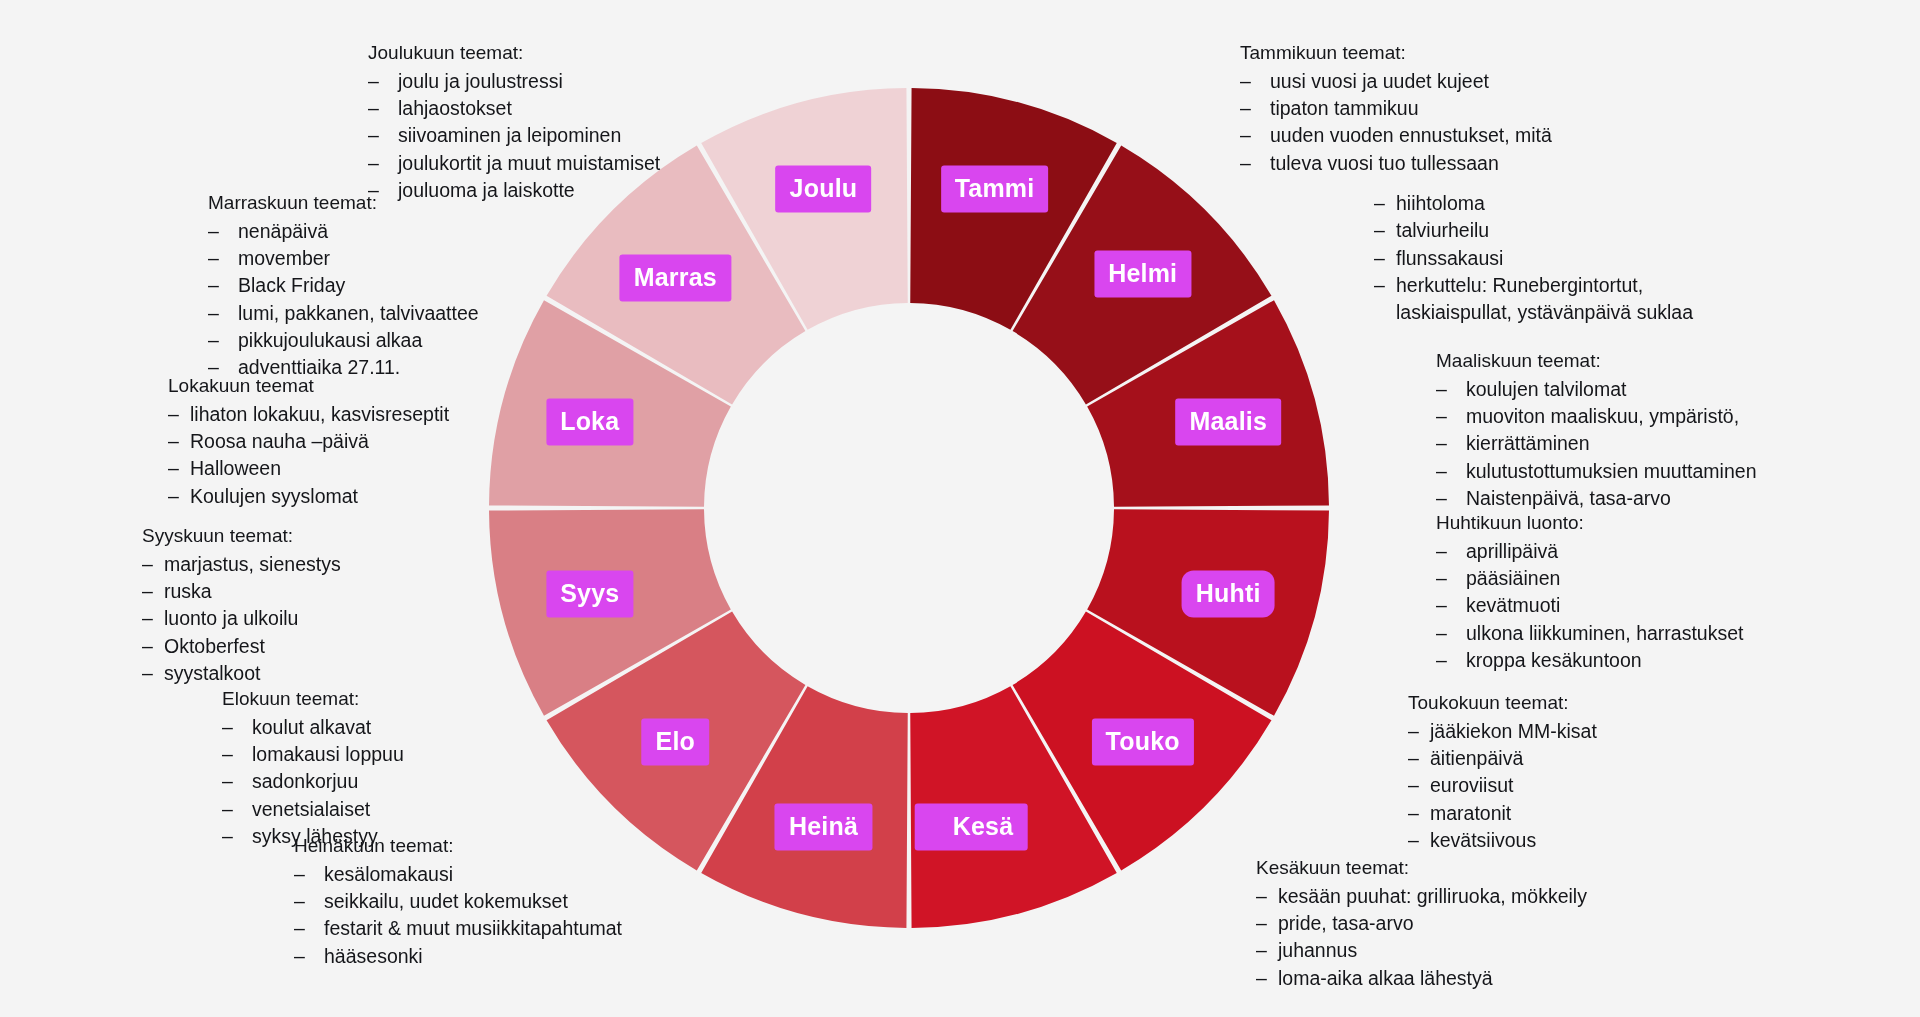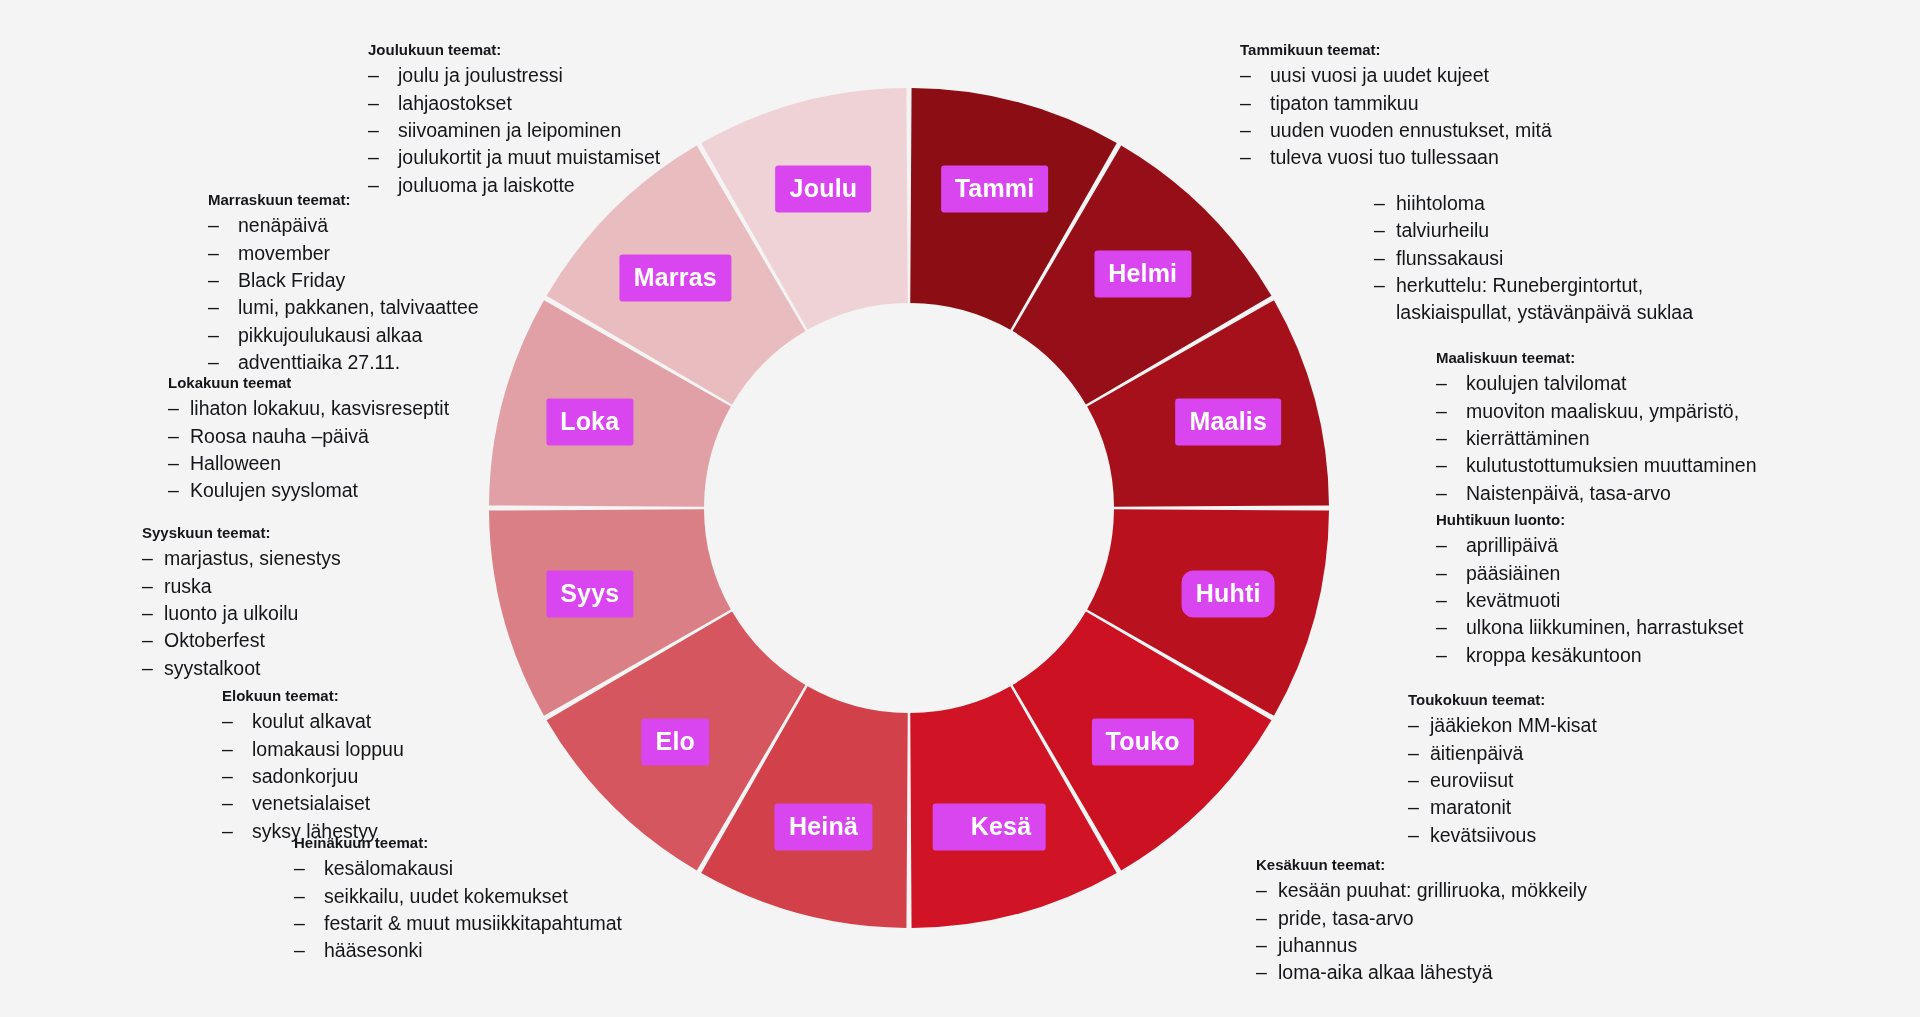--- a/index.html
+++ b/index.html
@@ -48,22 +48,22 @@
   }
 
   
   .theme-block {
     position: absolute;
     font-size: 19.5px;
     line-height: 1.35;
     color: #15161a;
   }
   .theme-block .tb-title {
-    font-weight: bold;
-    font-size: 15px;
+    font-weight: normal;
+    font-size: 19px;
     margin: 0 0 2px 0;
     white-space: nowrap;
   }
   .theme-block ul {
     list-style: none;
     margin: 0;
     padding: 0 0 0 22px;
   }
   .theme-block li {
     position: relative;
@@ -98,21 +98,21 @@
           <path d="M 57.558925831731756 207.7820277267925 A 420 420 0 0 1 207.78202772679242 57.55892583173181 L 316.4174182952201 243.09423760834528 A 205 205 0 0 0 243.09423760834525 316.41741829522016 Z" fill="#e9bcc0"></path>
           <path d="M 212.22580853196365 54.99330778764647 A 420 420 0 0 1 417.4343819559148 0.007836258756015013 L 418.7477340499108 215.0038248405833 A 205 205 0 0 0 318.5864065453632 241.84197165825603 Z" fill="#efd2d5"></path>
         </g>
     </svg>
     <div id="pill-layer">
         <div class="month-pill" style="left: 505.54px; top: 100.762px;">Tammi</div>
         <div class="month-pill" style="left: 653.699px; top: 186.301px; text-align: center;">Helmi</div>
         <div class="month-pill" style="left: 739.238px; top: 334.46px;">Maalis</div>
         <div class="month-pill" style="left: 739.238px; top: 505.54px; border-radius: 12px;">Huhti</div>
         <div class="month-pill" style="left: 653.699px; top: 653.699px;">Touko</div>
-        <div class="month-pill" style="left: 500px; top: 739.238px; padding-left: 38px;">Kesä</div>
+        <div class="month-pill" style="left: 482px; top: 739.238px; padding-left: 38px;">Kesä</div>
         <div class="month-pill" style="left: 334.46px; top: 739.238px;">Heinä</div>
         <div class="month-pill" style="left: 186.301px; top: 653.699px;">Elo</div>
         <div class="month-pill" style="left: 100.762px; top: 505.54px;">Syys</div>
         <div class="month-pill" style="left: 100.762px; top: 334.46px;">Loka</div>
         <div class="month-pill" style="left: 186.301px; top: 190px;">Marras</div>
         <div class="month-pill" style="left: 334.46px; top: 100.762px;">Joulu</div>
       </div>
   </div>
 
   <div class="theme-block tb-indent1" style="left:368px; top:40px;">

